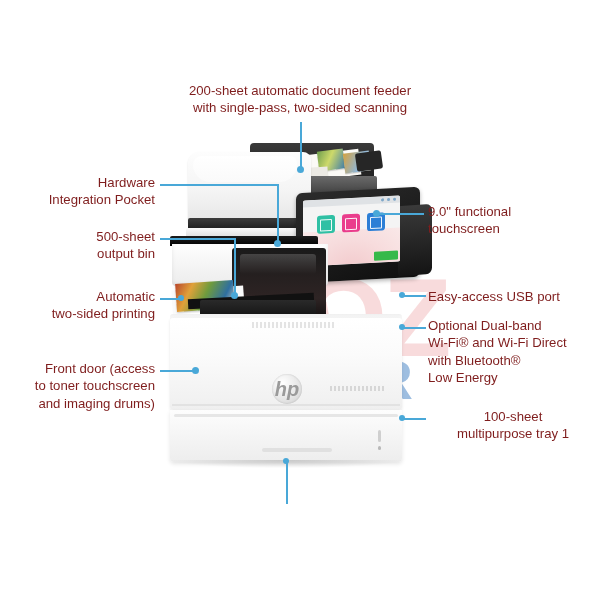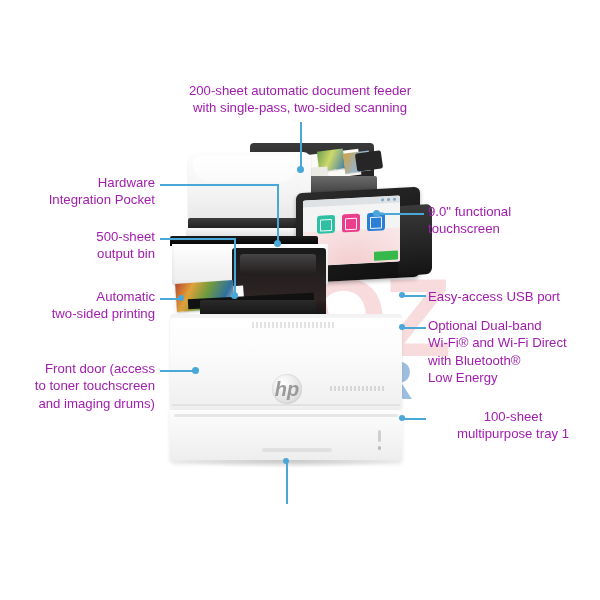--- a/index.html
+++ b/index.html
@@ -94,21 +94,21 @@
   .p-model{left:330px;top:386px;width:54px;height:5px;background:repeating-linear-gradient(90deg,#cfcfcf 0 2px,transparent 2px 4px);opacity:.8;}
   .p-led{left:378px;top:430px;width:3px;height:12px;background:#cfcfcf;border-radius:2px;}
   .p-led2{left:378px;top:446px;width:3px;height:4px;background:#b9b9b9;border-radius:2px;}
   
   .p-hp{left:272px;top:374px;width:30px;height:30px;border-radius:50%;background:radial-gradient(circle at 35% 30%,#ffffff,#e4e4e4 60%,#cfcfcf 100%);box-shadow:inset 0 0 2px rgba(0,0,0,.18);}
   .p-hp span{display:block;text-align:center;line-height:30px;font-size:20px;font-style:italic;font-weight:bold;color:#9a9a9a;font-family:"Liberation Sans",sans-serif;}
   
   .p-shadow{left:168px;top:460px;width:236px;height:8px;background:radial-gradient(ellipse at 50% 0%,rgba(0,0,0,.16),rgba(0,0,0,0) 72%);}
 
   
-  .label{position:absolute;color:#a21caf;font-size:13.2px;line-height:1.32;font-family:"Liberation Sans",sans-serif;white-space:pre-line;}
+  .label{position:absolute;color:#7f1d1d;font-size:13.2px;line-height:1.32;font-family:"Liberation Sans",sans-serif;white-space:pre-line;}
   .label.r{text-align:right;}
   .label.l{text-align:left;}
   .label.c{text-align:center;}
   .lead{position:absolute;background:#49a8d8;}
   .lead.h{height:1.6px;}
   .lead.v{width:1.6px;}
   .dot{position:absolute;width:7px;height:7px;border-radius:50%;background:#49a8d8;}
   .dot.sm{width:6px;height:6px;}
 </style>
 </head>

